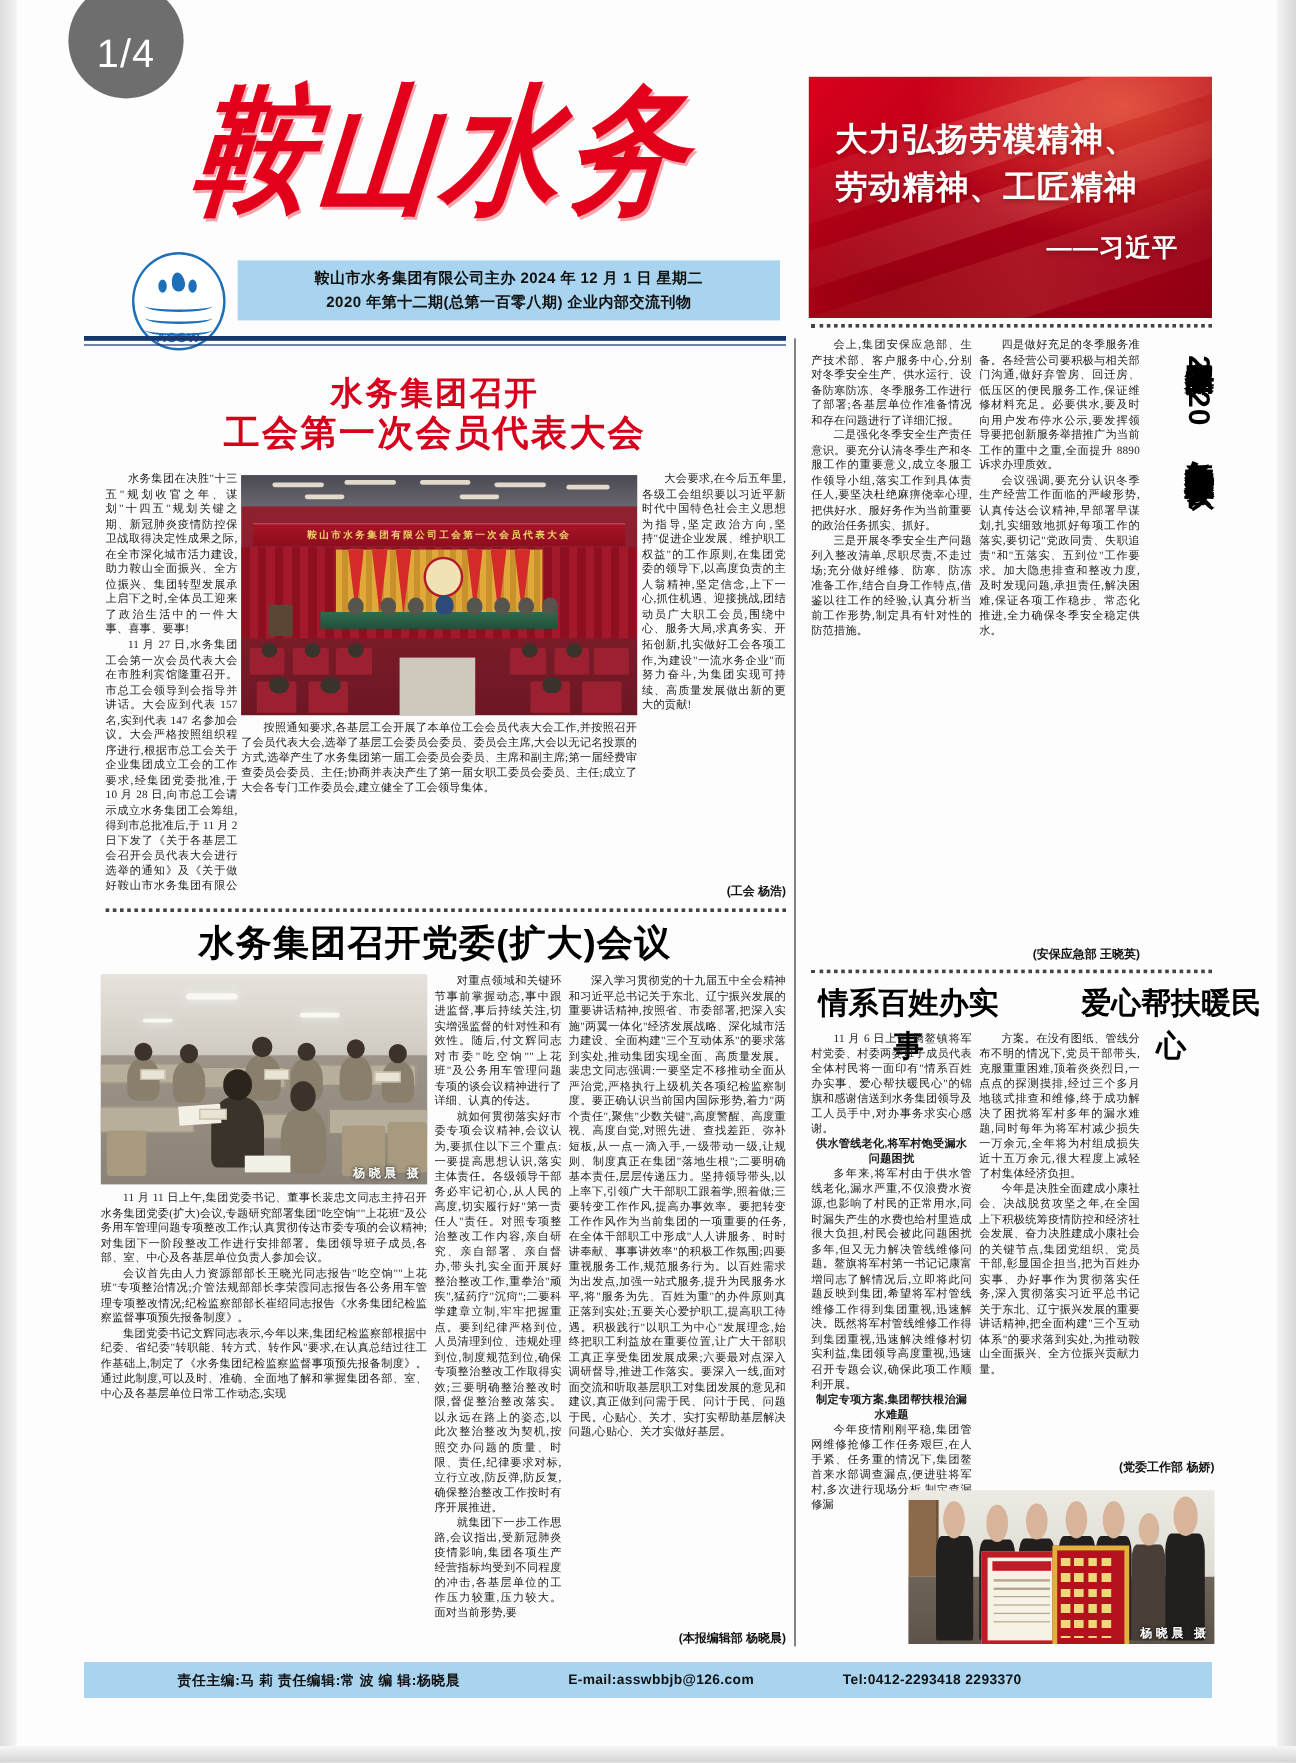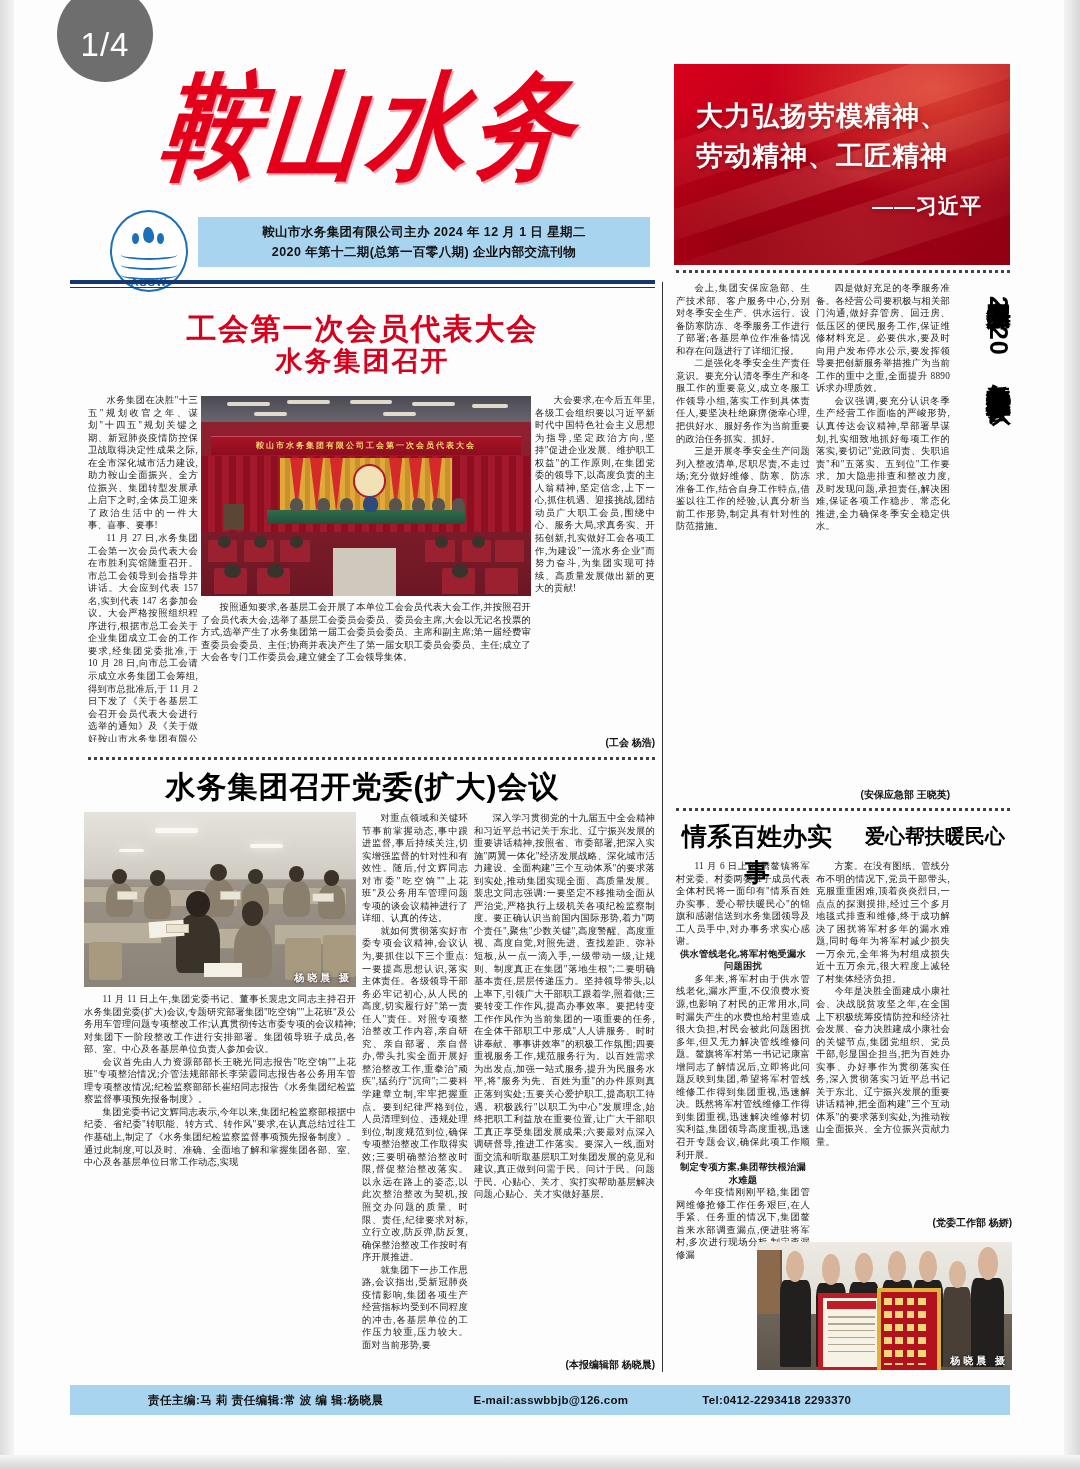--- a/index.html
+++ b/index.html
@@ -282,22 +282,22 @@
     </div>
     <div class="attrib">——习近平</div>
   </div>
 
   <div class="rule-thick" style="left:70px;top:280px;width:585px;height:4px;"></div>
   <div class="rule-thin" style="left:70px;top:287px;width:585px;height:1px;"></div>
 
   <div class="vrule" style="left:662px;top:282px;height:1090px;"></div>
 
   <div class="hl-red" style="left:70px;top:312px;width:585px;font-size:27px;line-height:33px;">
+    <div>水务集团召开</div>
     <div style="font-size:30px;">工会第一次会员代表大会</div>
-    <div>水务集团召开</div>
   </div>
 
   <div class="photo conf" style="left:201px;top:396px;width:330px;height:200px;">
     <div class="ceiling"></div>
     <div class="lamp" style="left:8%;top:3%;width:13%"></div>
     <div class="lamp" style="left:26%;top:2%;width:13%"></div>
     <div class="lamp" style="left:45%;top:2%;width:13%"></div>
     <div class="lamp" style="left:64%;top:3%;width:13%"></div>
     <div class="lamp" style="left:82%;top:4%;width:11%"></div>
     <div class="lamp" style="left:16%;top:8%;width:10%"></div>
@@ -443,21 +443,21 @@
   <div class="body-col" style="left:816px;top:282px;width:134px;height:500px;">
     <p>四是做好充足的冬季服务准备。各经营公司要积极与相关部门沟通,做好弃管房、回迁房、低压区的便民服务工作,保证维修材料充足。必要供水,要及时向用户发布停水公示,要发挥领导要把创新服务举措推广为当前工作的重中之重,全面提升 8890 诉求办理质效。</p>
     <p>会议强调,要充分认识冬季生产经营工作面临的严峻形势,认真传达会议精神,早部署早谋划,扎实细致地抓好每项工作的落实,要切记"党政同责、失职追责"和"五落实、五到位"工作要求。加大隐患排查和整改力度,及时发现问题,承担责任,解决困难,保证各项工作稳步、常态化推进,全力确保冬季安全稳定供水。</p>
   </div>
 
   <div class="byline" style="left:790px;top:788px;width:160px;">(安保应急部 王晓英)</div>
 
   <div class="dots" style="left:676px;top:808px;width:334px;"></div>
 
   <div class="hl-black" style="left:672px;top:818px;width:170px;font-size:25px;line-height:36px;letter-spacing:0px;">情系百姓办实事</div>
-  <div class="hl-black" style="left:850px;top:818px;width:170px;font-size:20px;line-height:36px;letter-spacing:0px;">爱心帮扶暖民心</div>
+  <div class="hl-black" style="left:891px;top:818px;width:170px;font-size:25px;line-height:36px;letter-spacing:0px;">爱心帮扶暖民心</div>
 
   <div class="body-col" style="left:676px;top:860px;width:134px;height:505px;">
     <p>11 月 6 日上午,腾鳌镇将军村党委、村委两委班子成员代表全体村民将一面印有"情系百姓办实事、爱心帮扶暖民心"的锦旗和感谢信送到水务集团领导及工人员手中,对办事务求实心感谢。</p>
     <p style="text-align:center;font-weight:bold;text-indent:0;">供水管线老化,将军村饱受漏水问题困扰</p>
     <p>多年来,将军村由于供水管线老化,漏水严重,不仅浪费水资源,也影响了村民的正常用水,同时漏失产生的水费也给村里造成很大负担,村民会被此问题困扰多年,但又无力解决管线维修问题。鳌旗将军村第一书记记康富增同志了解情况后,立即将此问题反映到集团,希望将军村管线维修工作得到集团重视,迅速解决。既然将军村管线维修工作得到集团重视,迅速解决维修村切实利益,集团领导高度重视,迅速召开专题会议,确保此项工作顺利开展。</p>
     <p style="text-align:center;font-weight:bold;text-indent:0;">制定专项方案,集团帮扶根治漏水难题</p>
     <p>今年疫情刚刚平稳,集团管网维修抢修工作任务艰巨,在人手紧、任务重的情况下,集团鳌首来水部调查漏点,便进驻将军村,多次进行现场分析,制定查漏修漏</p>
   </div>
 
   <div class="body-col" style="left:816px;top:860px;width:134px;height:350px;">

